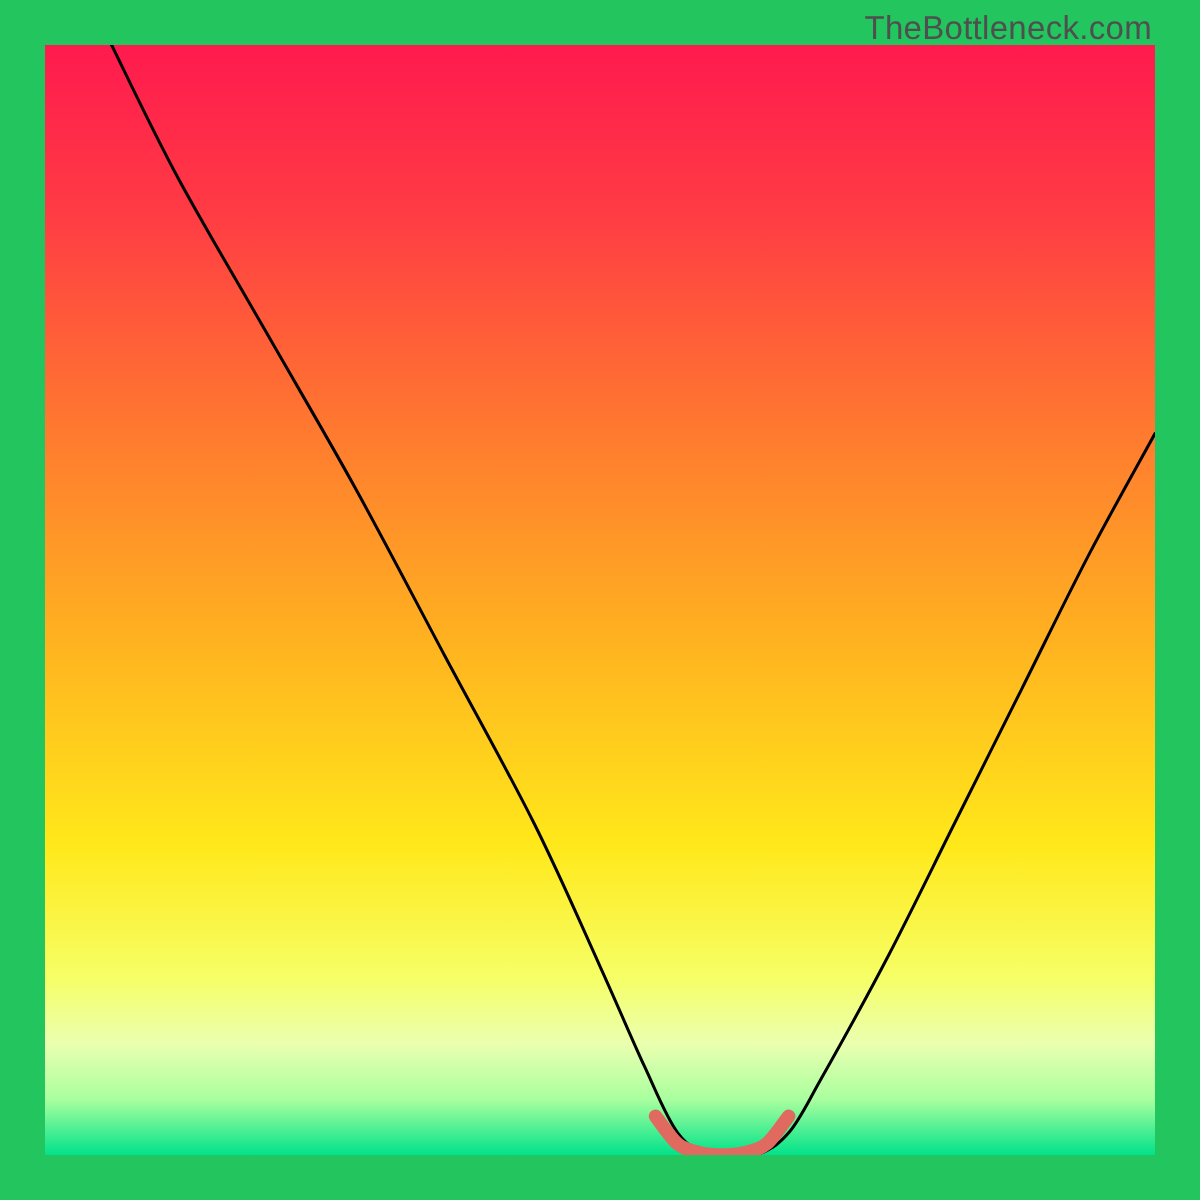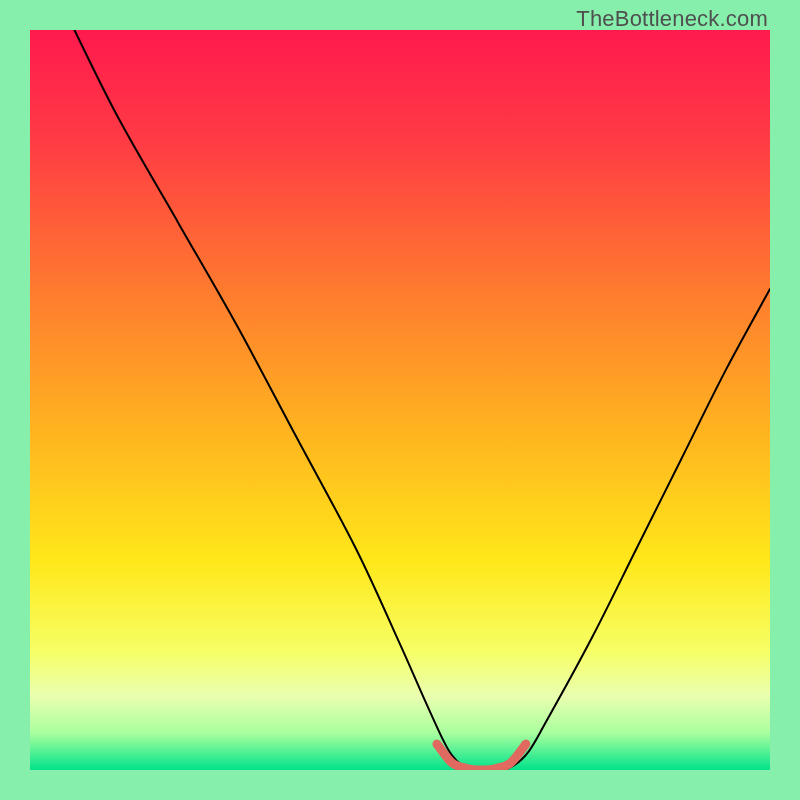--- a/index.html
+++ b/index.html
@@ -10,21 +10,21 @@
     background: #000;
     overflow: hidden;
     font-family: Arial, Helvetica, sans-serif;
   }
   .frame {
     position: absolute;
     left: 0;
     top: 0;
     width: 800px;
     height: 800px;
-    background: #86efac;
+    background: #22c55e;
   }
   .plot {
     position: absolute;
     left: 30px;
     top: 30px;
     width: 740px;
     height: 740px;
     overflow: hidden;
   }
   .gradient {

